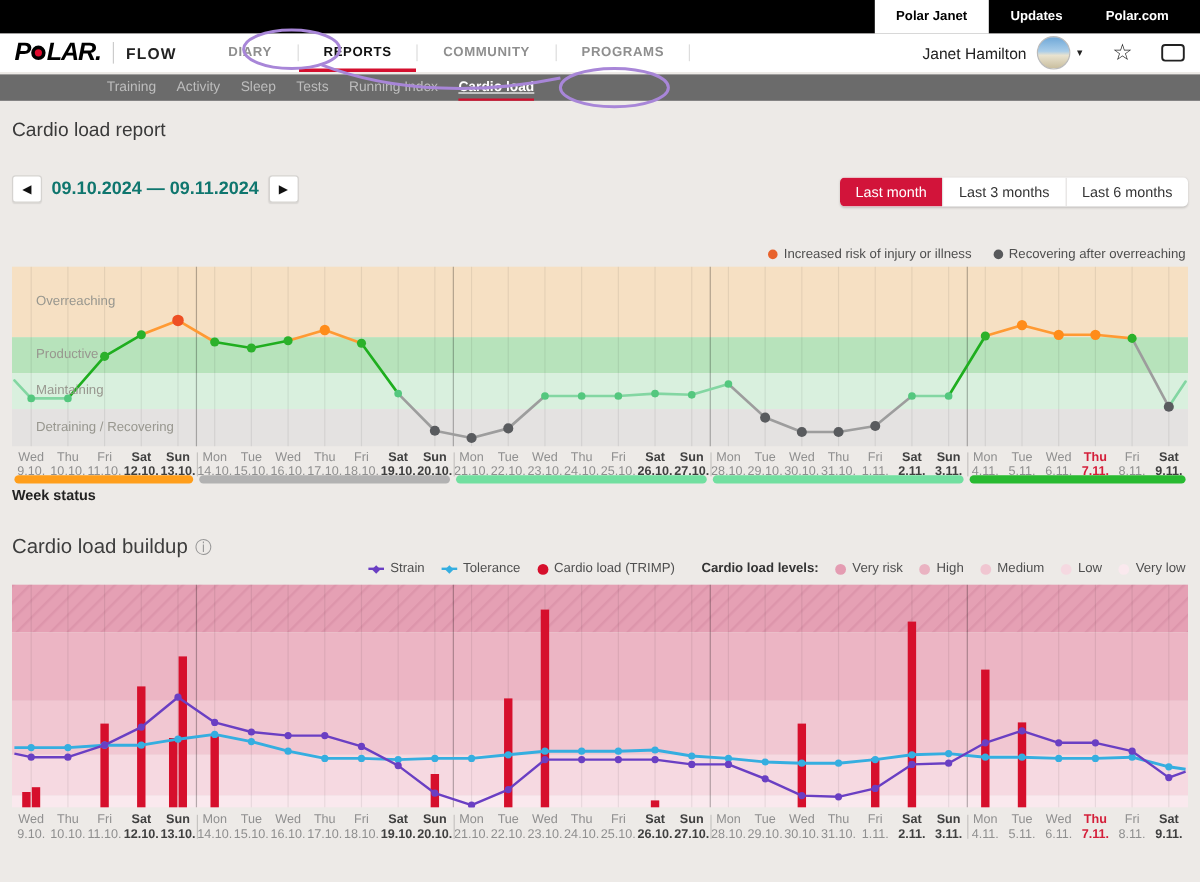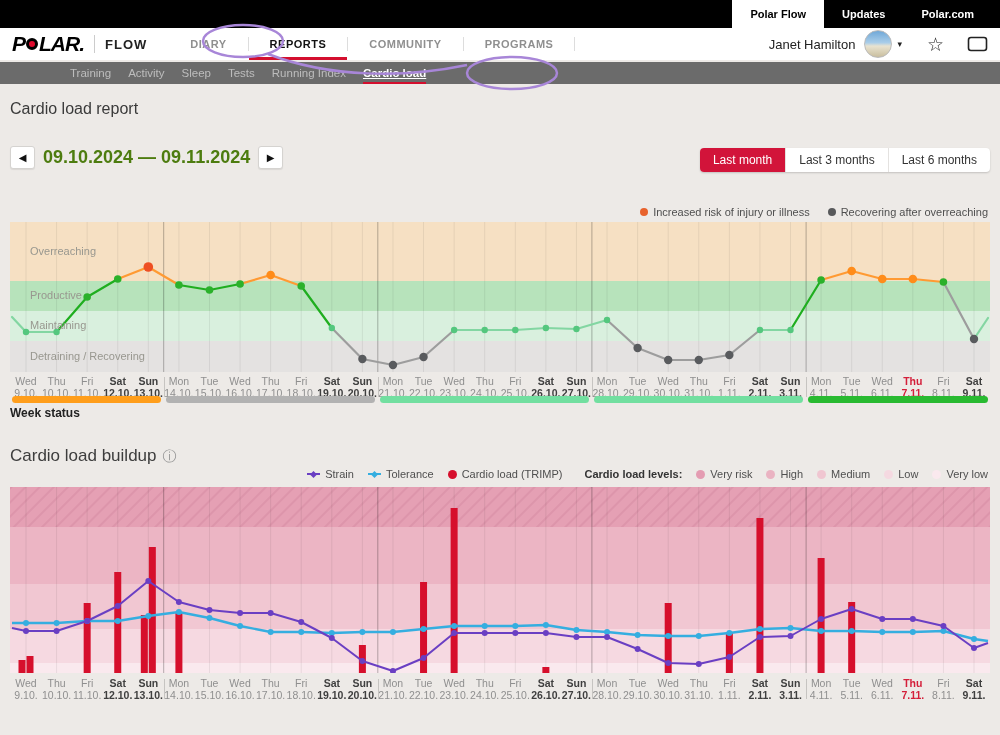--- a/index.html
+++ b/index.html
@@ -26,32 +26,32 @@
   .nav-sep{width:1px;height:14px;background:#ddd;align-self:center;}
   .user-area{position:absolute;right:12px;top:28px;height:32px;display:flex;align-items:center;gap:9px;}
   .user-name{font-size:13px;color:#222;}
   .avatar{width:26px;height:26px;border-radius:50%;border:1px solid #bbb;
           background:linear-gradient(180deg,#6fa8d8 0%,#a9cde9 45%,#e9e3d0 58%,#c9be9e 100%);}
   .caret{font-size:9px;color:#222;margin-left:-4px;}
   .star{font-size:19px;color:#222;margin-left:16px;cursor:pointer;}
   .chat{margin-left:14px;cursor:pointer;display:flex;align-items:center;}
   
   .subnav{position:absolute;top:62px;left:0;width:1000px;height:22px;background:#6b6b6b;
-          display:flex;align-items:stretch;padding-left:70px;box-sizing:border-box;gap:17px;}
+          display:flex;align-items:stretch;padding-left:89px;box-sizing:border-box;gap:17px;}
   .subnav-item{display:flex;align-items:center;font-size:11.5px;color:#bdbdbd;cursor:pointer;height:22px;}
   .subnav-item.active{color:#fff;font-weight:bold;box-shadow:inset 0 -2px 0 #d40f2e;text-decoration:underline;}
   
   .annotation{position:absolute;top:0;left:0;pointer-events:none;z-index:50;}
   
   .page-title{position:absolute;left:10px;top:100px;font-size:16px;color:#3a3a3a;}
   .date-row{position:absolute;left:10px;top:146px;display:flex;align-items:center;gap:8px;}
   .arrow-btn{width:23px;height:21px;background:#fff;border:1px solid #d5d3d0;border-radius:3px;
              display:flex;align-items:center;justify-content:center;font-size:10px;color:#111;
              cursor:pointer;box-shadow:0 1px 1px rgba(0,0,0,.08);}
-  .date-range{font-size:18px;font-weight:bold;color:#4d7c0f;}
+  .date-range{font-size:15px;font-weight:bold;color:#0f766e;}
   .range-group{position:absolute;right:10px;top:148px;display:flex;background:#fff;border-radius:4px;
                overflow:hidden;box-shadow:0 1px 2px rgba(0,0,0,.18);}
   .range-btn{padding:5px 13px;font-size:12px;color:#333;cursor:pointer;border-left:1px solid #e4e2e0;}
   .range-btn:first-child{border-left:none;}
   .range-btn.active{background:#d2143a;color:#fff;border-left:none;}
   .section-title{position:absolute;left:10px;font-size:17px;color:#3d3d3d;}
   .info-icon{font-size:14px;color:#969696;margin-left:6px;}
   .legend-row{position:absolute;right:12px;display:flex;align-items:center;gap:18px;font-size:11px;color:#4f4f4f;}
   .legend-item{display:flex;align-items:center;gap:5px;}
   .dot{width:8px;height:8px;border-radius:50%;display:inline-block;}
@@ -70,21 +70,21 @@
   .week-seg{position:absolute;height:7px;border-radius:3.5px;top:0;}
   .week-status-label{position:absolute;left:10px;top:406px;font-size:12px;font-weight:bold;color:#222;}
 </style>
 </head>
 <body>
 
 <div id="app">
 
   <div class="topbar">
     <div style="display:flex;align-items:stretch;">
-        <div class="topbar-tab active">Polar Flow</div>
+        <div class="topbar-tab active">Polar Janet</div>
         <div class="topbar-tab">Updates</div>
         <div class="topbar-tab">Polar.com</div>
       </div>
   </div>
 
   <div class="navbar">
     <div class="logo">
         <span>P</span>
         <span class="o"></span>
         <span>LAR.</span>

